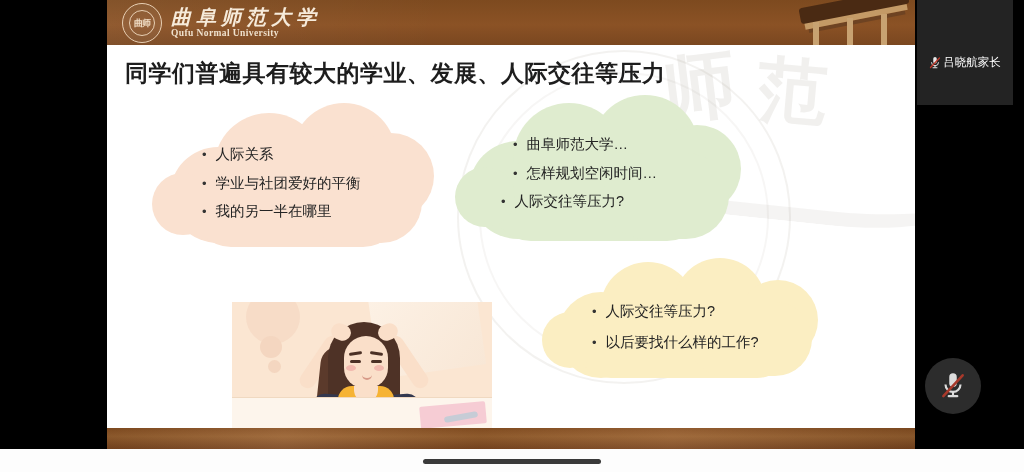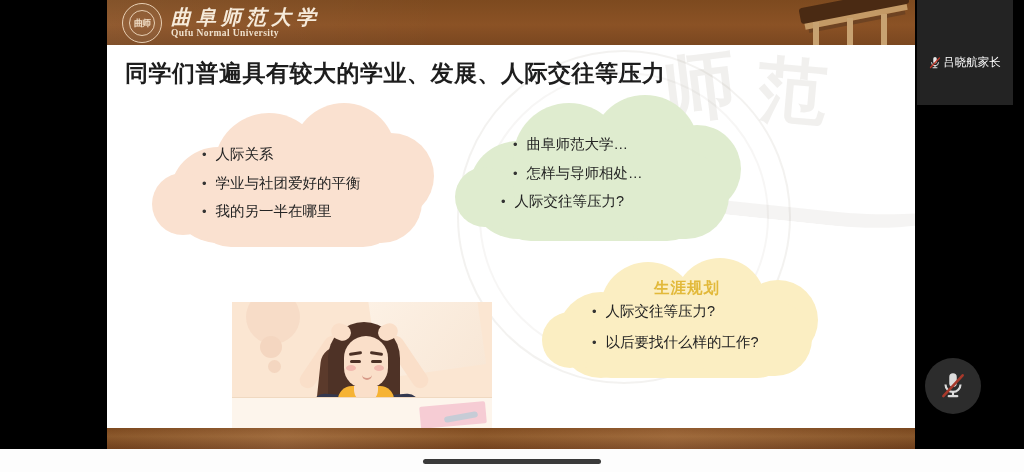--- a/index.html
+++ b/index.html
@@ -293,42 +293,41 @@
         <span style="left:0px;top:72px;width:60px;height:60px;"></span>
       </div>
       <div class="content">
         <ul>
           <li>
               <span class="bul">•</span>
               <span>曲阜师范大学…</span>
             </li>
           <li>
               <span class="bul">•</span>
-              <span>怎样与导师相处…</span>
+              <span>怎样规划空闲时间…</span>
             </li>
           <li style="margin-left:-12px">
               <span class="bul">•</span>
               <span>人际交往等压力?</span>
             </li>
         </ul>
       </div>
     </div>
 
     <div class="cloud" id="cloud-career">
       <div class="body">
         <span style="left:16px;top:34px;width:86px;height:86px;"></span>
         <span style="left:58px;top:4px;width:96px;height:96px;"></span>
         <span style="left:132px;top:0px;width:92px;height:92px;"></span>
         <span style="left:196px;top:22px;width:80px;height:80px;"></span>
         <span style="left:34px;top:50px;width:216px;height:70px;border-radius:44px;"></span>
         <span style="left:146px;top:44px;width:124px;height:74px;border-radius:40px;"></span>
         <span style="left:0px;top:54px;width:56px;height:56px;"></span>
       </div>
       <div class="content">
-        <div class="c-title">生涯规划</div>
         <ul>
           <li style="margin-bottom:16px">
               <span class="bul">•</span>
               <span>人际交往等压力?</span>
             </li>
           <li>
               <span class="bul">•</span>
               <span>以后要找什么样的工作?</span>
             </li>
         </ul>

